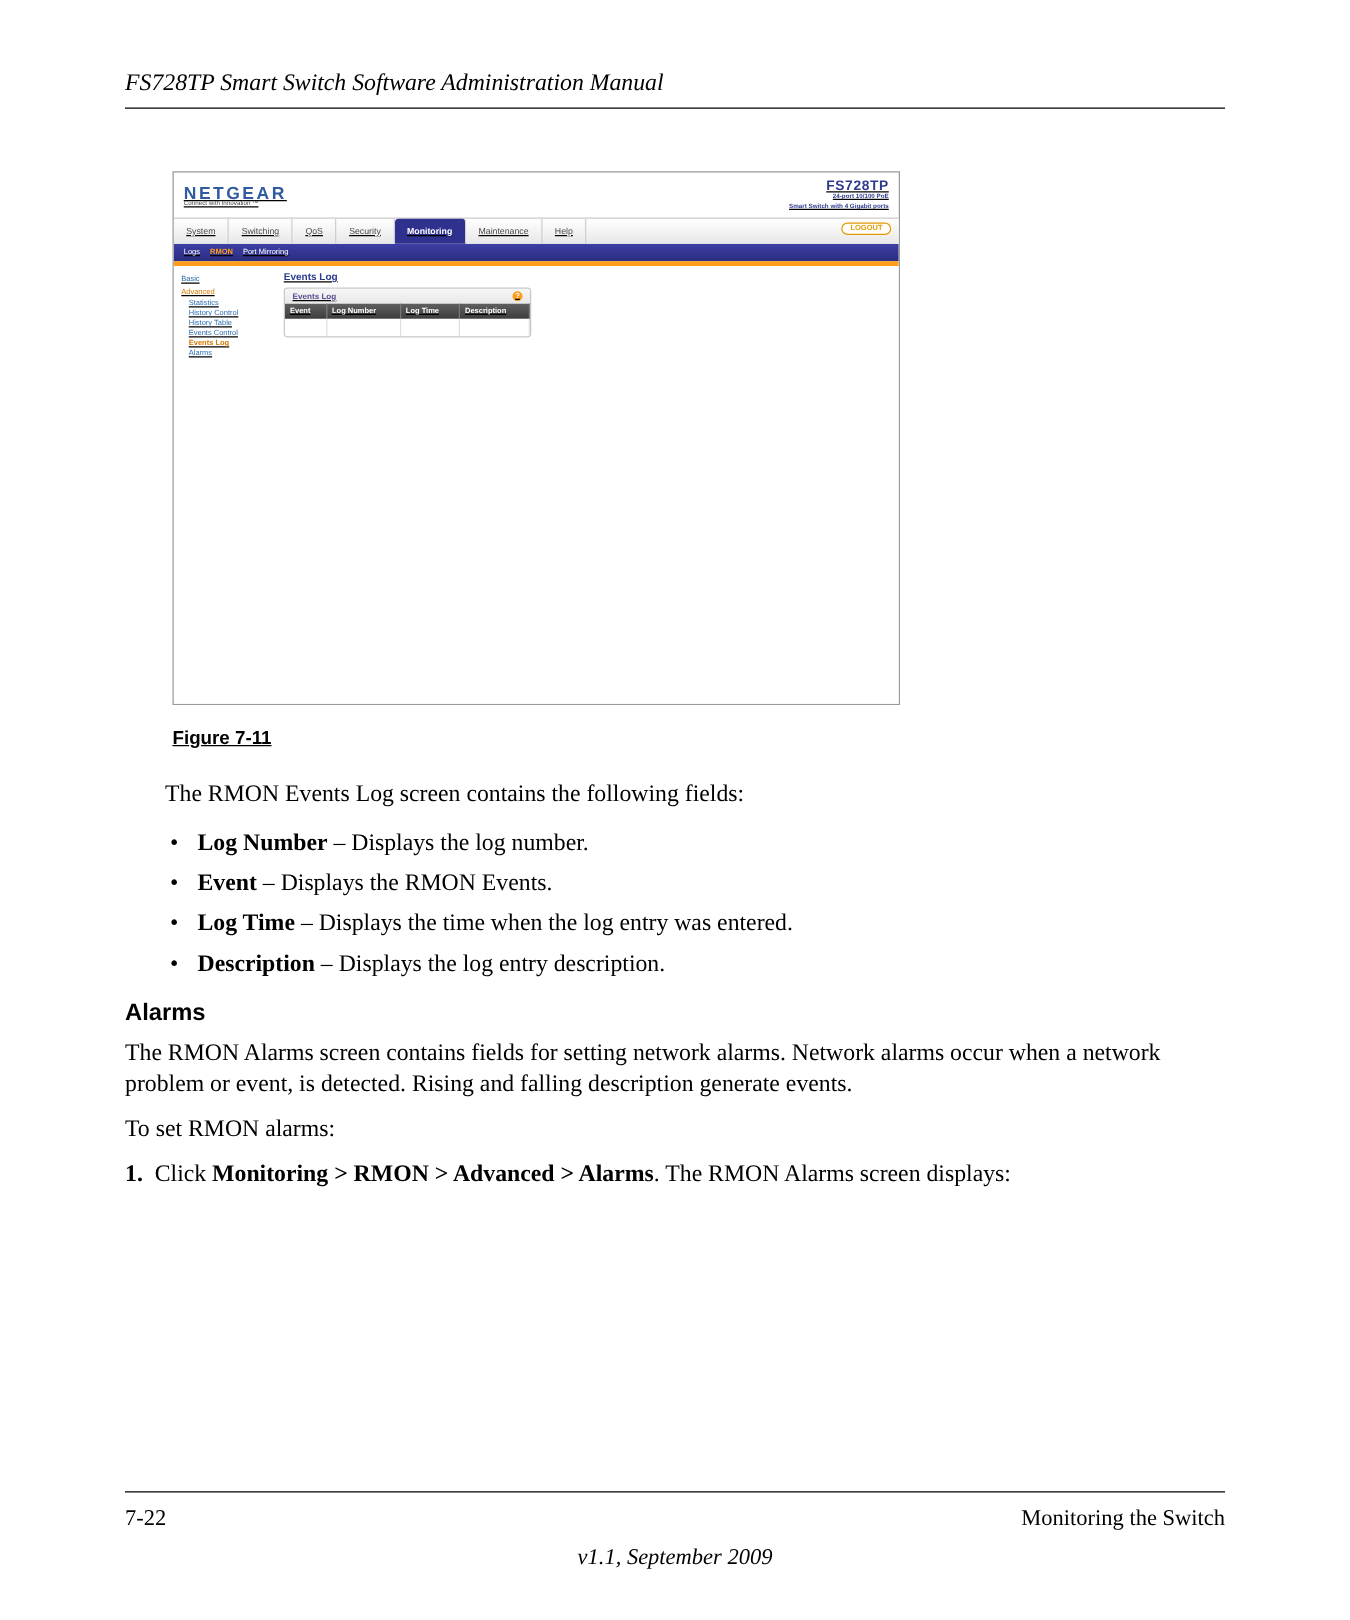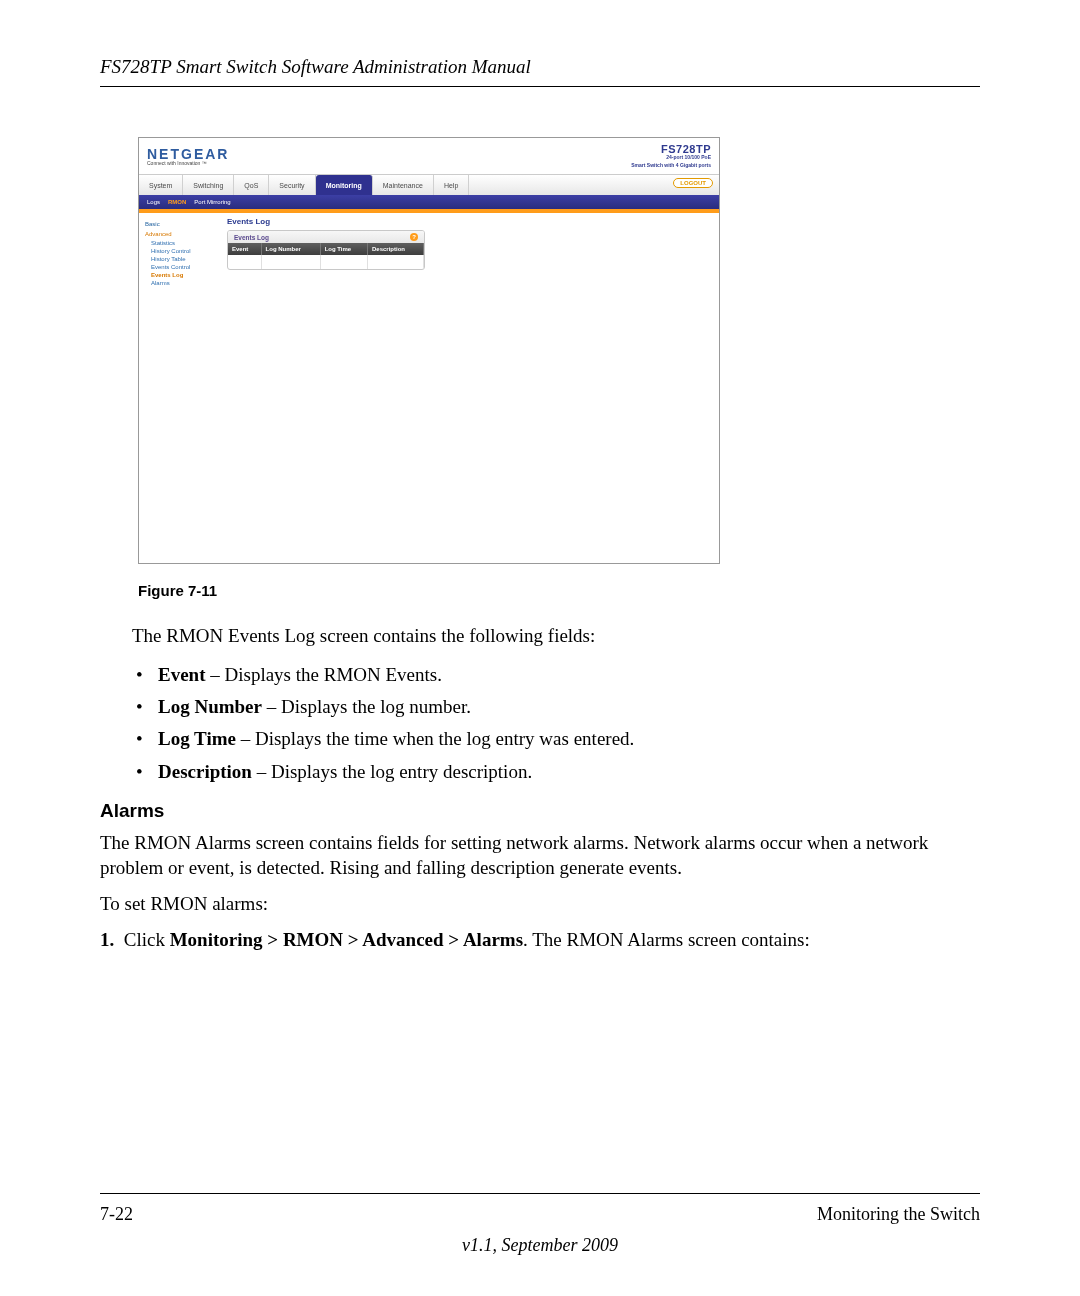--- a/index.html
+++ b/index.html
@@ -18,20 +18,21 @@
   }
   .running-head {
     font-style: italic;
     font-size: 19px;
     padding-bottom: 8px;
     border-bottom: 1.5px solid #000;
     margin-bottom: 50px;
   }
   .figure-wrap {
     margin: 0 38px 18px 38px;
+    text-decoration: underline;
   }
   
   .shot {
     width: 580px;
     height: 425px;
     border: 1px solid #999;
     background: #fff;
     position: relative;
     font-family: Arial, Helvetica, sans-serif;
     color: #333;
@@ -335,32 +336,32 @@
       </div>
       <div class="copyright">Copyright © 1996-2007 Netgear®</div>
     </div>
 
     <div class="fig-caption">Figure 7-11</div>
   </div>
 
   <p class="para" style="padding-left:32px">The RMON Events Log screen contains the following fields:</p>
 
   <ul class="bullets">
+    <li><b>Log Number</b><span> – Displays the log number.</span></li>
     <li><b>Event</b><span> – Displays the RMON Events.</span></li>
-    <li><b>Log Number</b><span> – Displays the log number.</span></li>
     <li><b>Log Time</b><span> – Displays the time when the log entry was entered.</span></li>
     <li><b>Description</b><span> – Displays the log entry description.</span></li>
   </ul>
 
 
   <div class="section-head">Alarms</div>
   <p class="para">The RMON Alarms screen contains fields for setting network alarms. Network alarms occur when a network problem or event, is detected. Rising and falling description generate events.</p>
   <p class="para">To set RMON alarms:</p>
   <p class="step" style="margin-bottom:0">
-    <b>1.</b>&nbsp;&nbsp;<span>Click </span><b>Monitoring &gt; RMON &gt; Advanced &gt; Alarms</b><span>. The RMON Alarms screen contains:</span>
+    <b>1.</b>&nbsp;&nbsp;<span>Click </span><b>Monitoring &gt; RMON &gt; Advanced &gt; Alarms</b><span>. The RMON Alarms screen displays:</span>
   </p>
 </div>
 
 <div class="footer">
   <div class="rule"></div>
   <div class="row">
     <span>7-22</span>
     <span>Monitoring the Switch</span>
   </div>
   <div class="ver">v1.1, September 2009</div>

